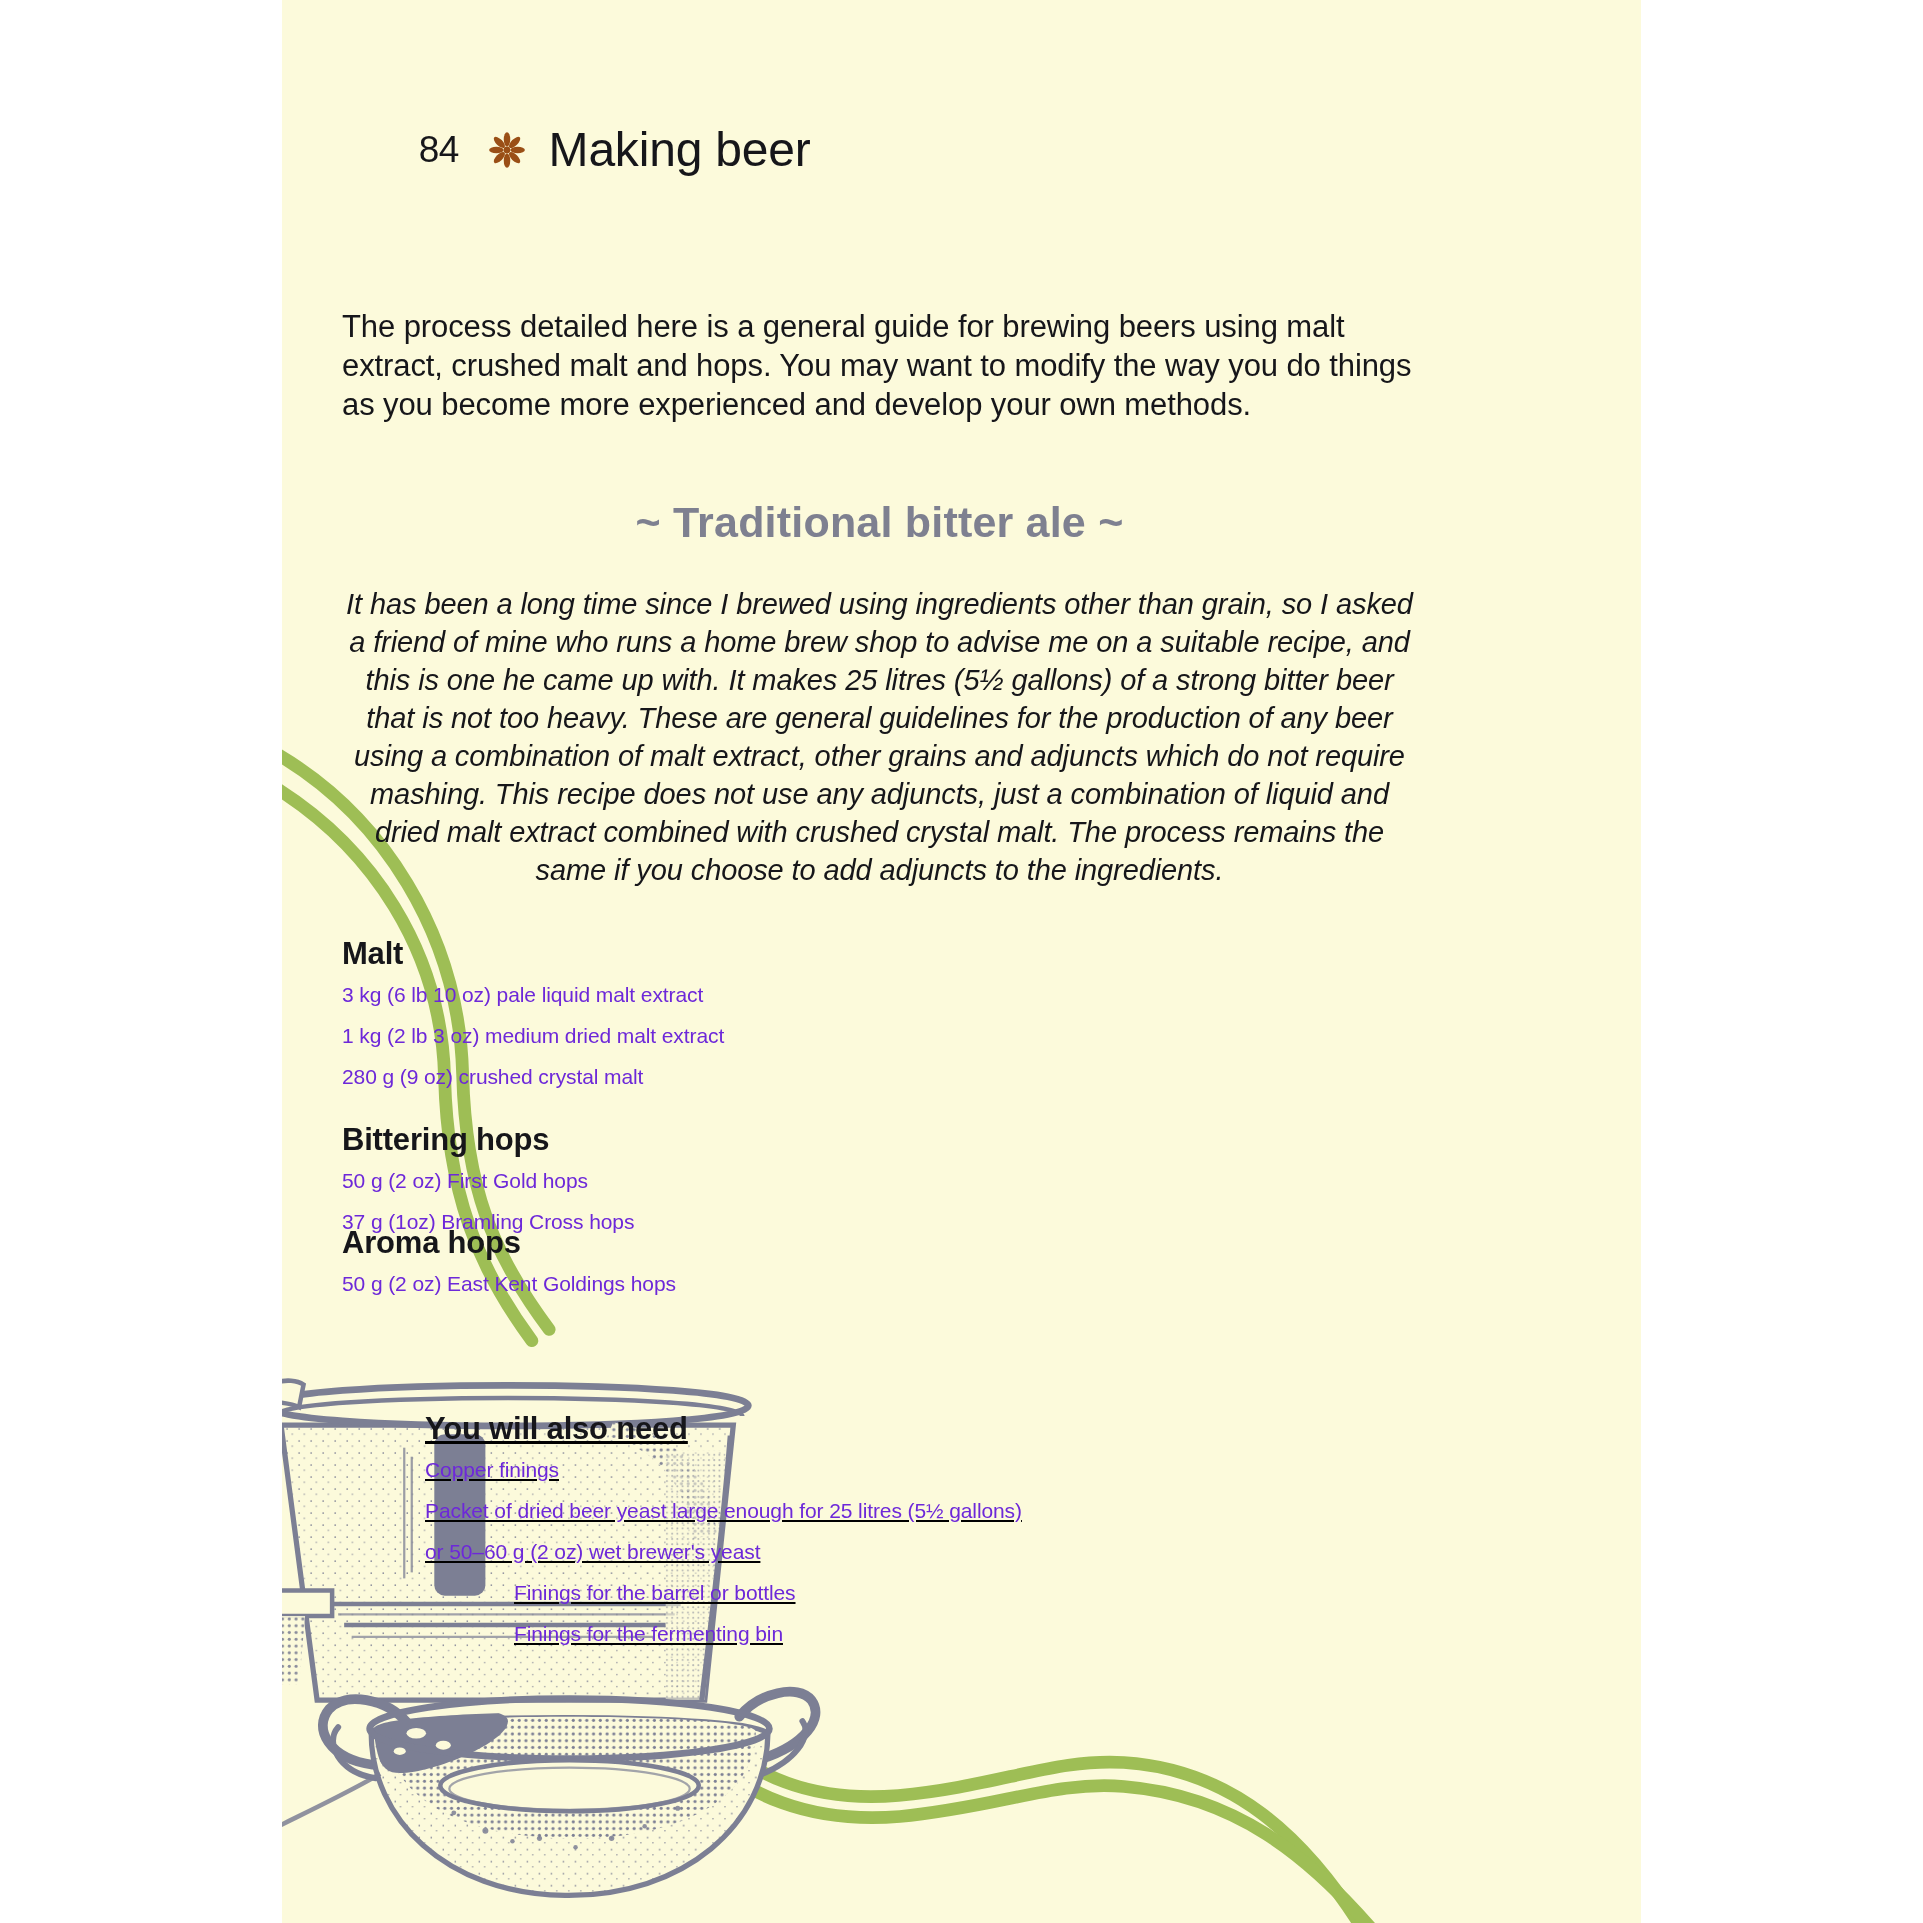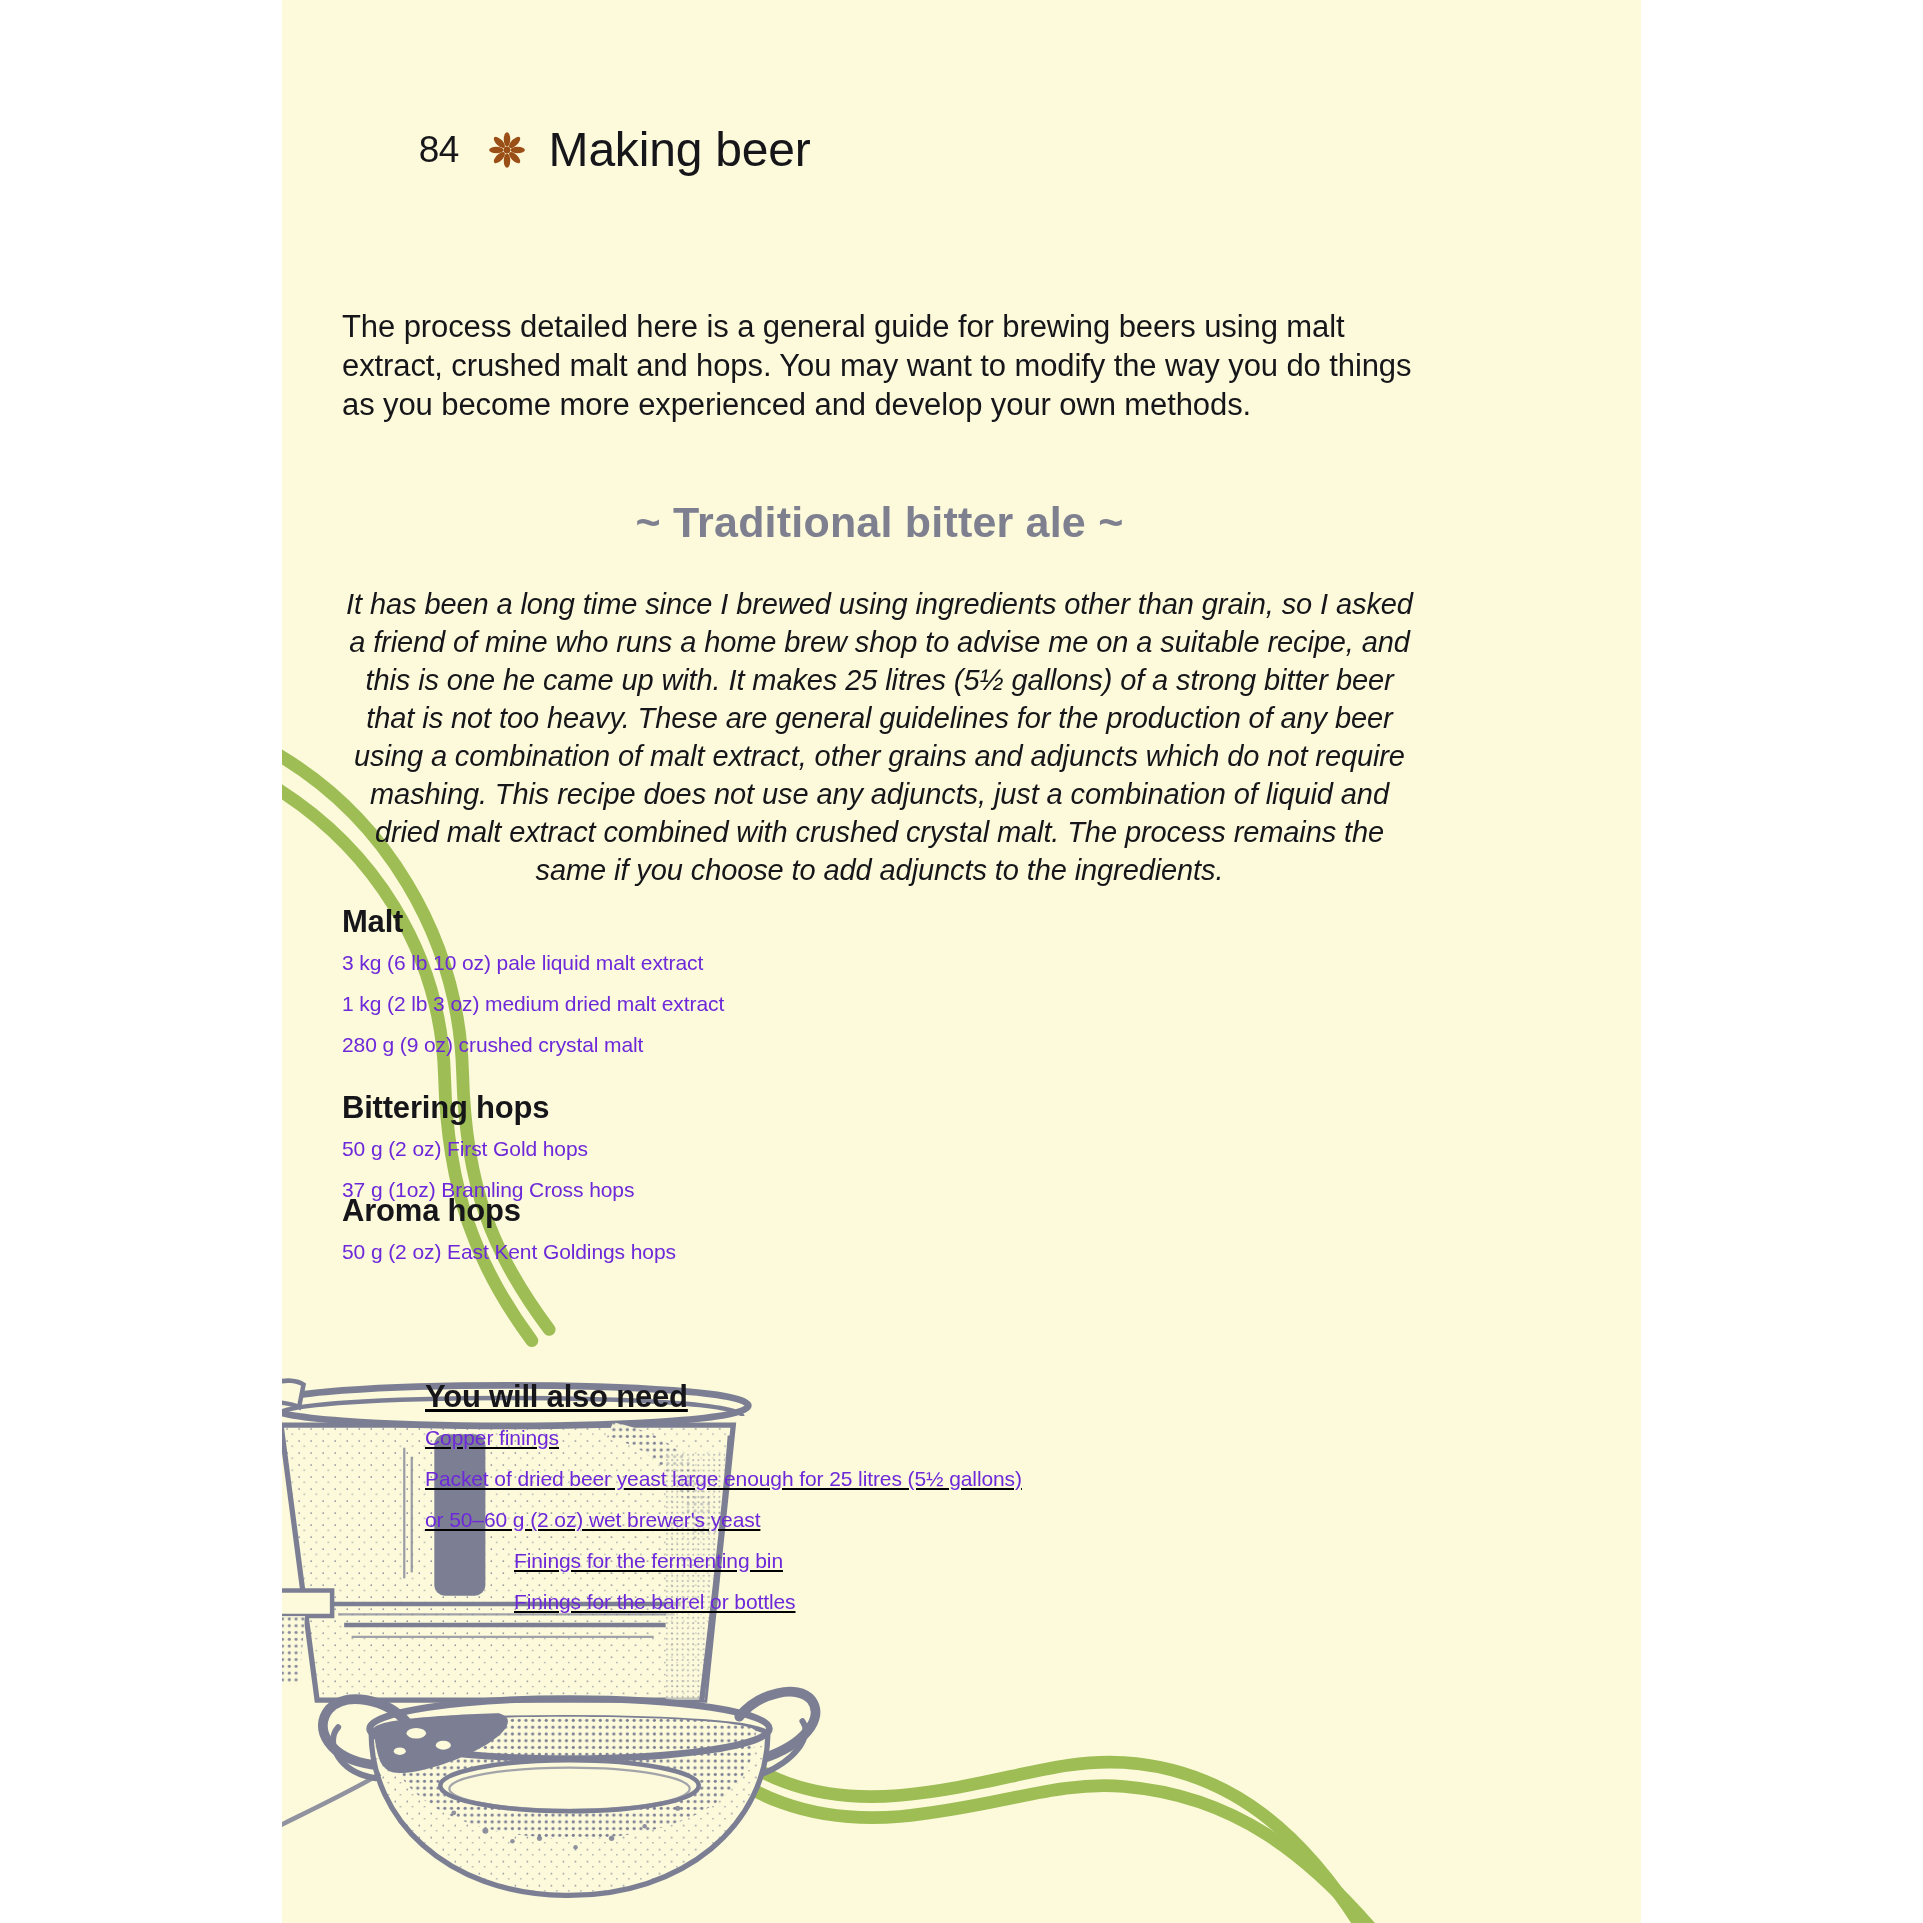--- a/index.html
+++ b/index.html
@@ -111,20 +111,21 @@
   }
 
   
   .ing-block { position: absolute; left: 60px; width: 902px; }
   .ing-heading {
     font-size: 31px;
     font-weight: bold;
     color: #16161a;
     line-height: 41px;
     letter-spacing: -0.2px;
+    margin-top: 32px;
   }
   .ing-line {
     font-size: 21px;
     line-height: 41px;
     color: #6d28d9;
     letter-spacing: -0.1px;
   }
 
   #block-malt      { top: 901px; }
   #block-bittering { top: 1087px; }
@@ -302,18 +303,18 @@
   <div class="ing-block" id="block-aroma">
     <div class="ing-heading">Aroma hops</div>
     <div class="ing-line">50 g (2 oz) East Kent Goldings hops</div>
   </div>
 
   <div id="block-also">
     <div class="ing-heading">You will also need</div>
     <div class="ing-line">Copper finings</div>
     <div class="ing-line">Packet of dried beer yeast large enough for 25 litres (5½ gallons)</div>
     <div class="ing-line">or 50–60 g (2 oz) wet brewer's yeast</div>
+    <div class="ing-line indent">Finings for the barrel or bottles</div>
     <div class="ing-line indent">Finings for the fermenting bin</div>
-    <div class="ing-line indent">Finings for the barrel or bottles</div>
   </div>
 
 </div>
 
 
 </body></html>

